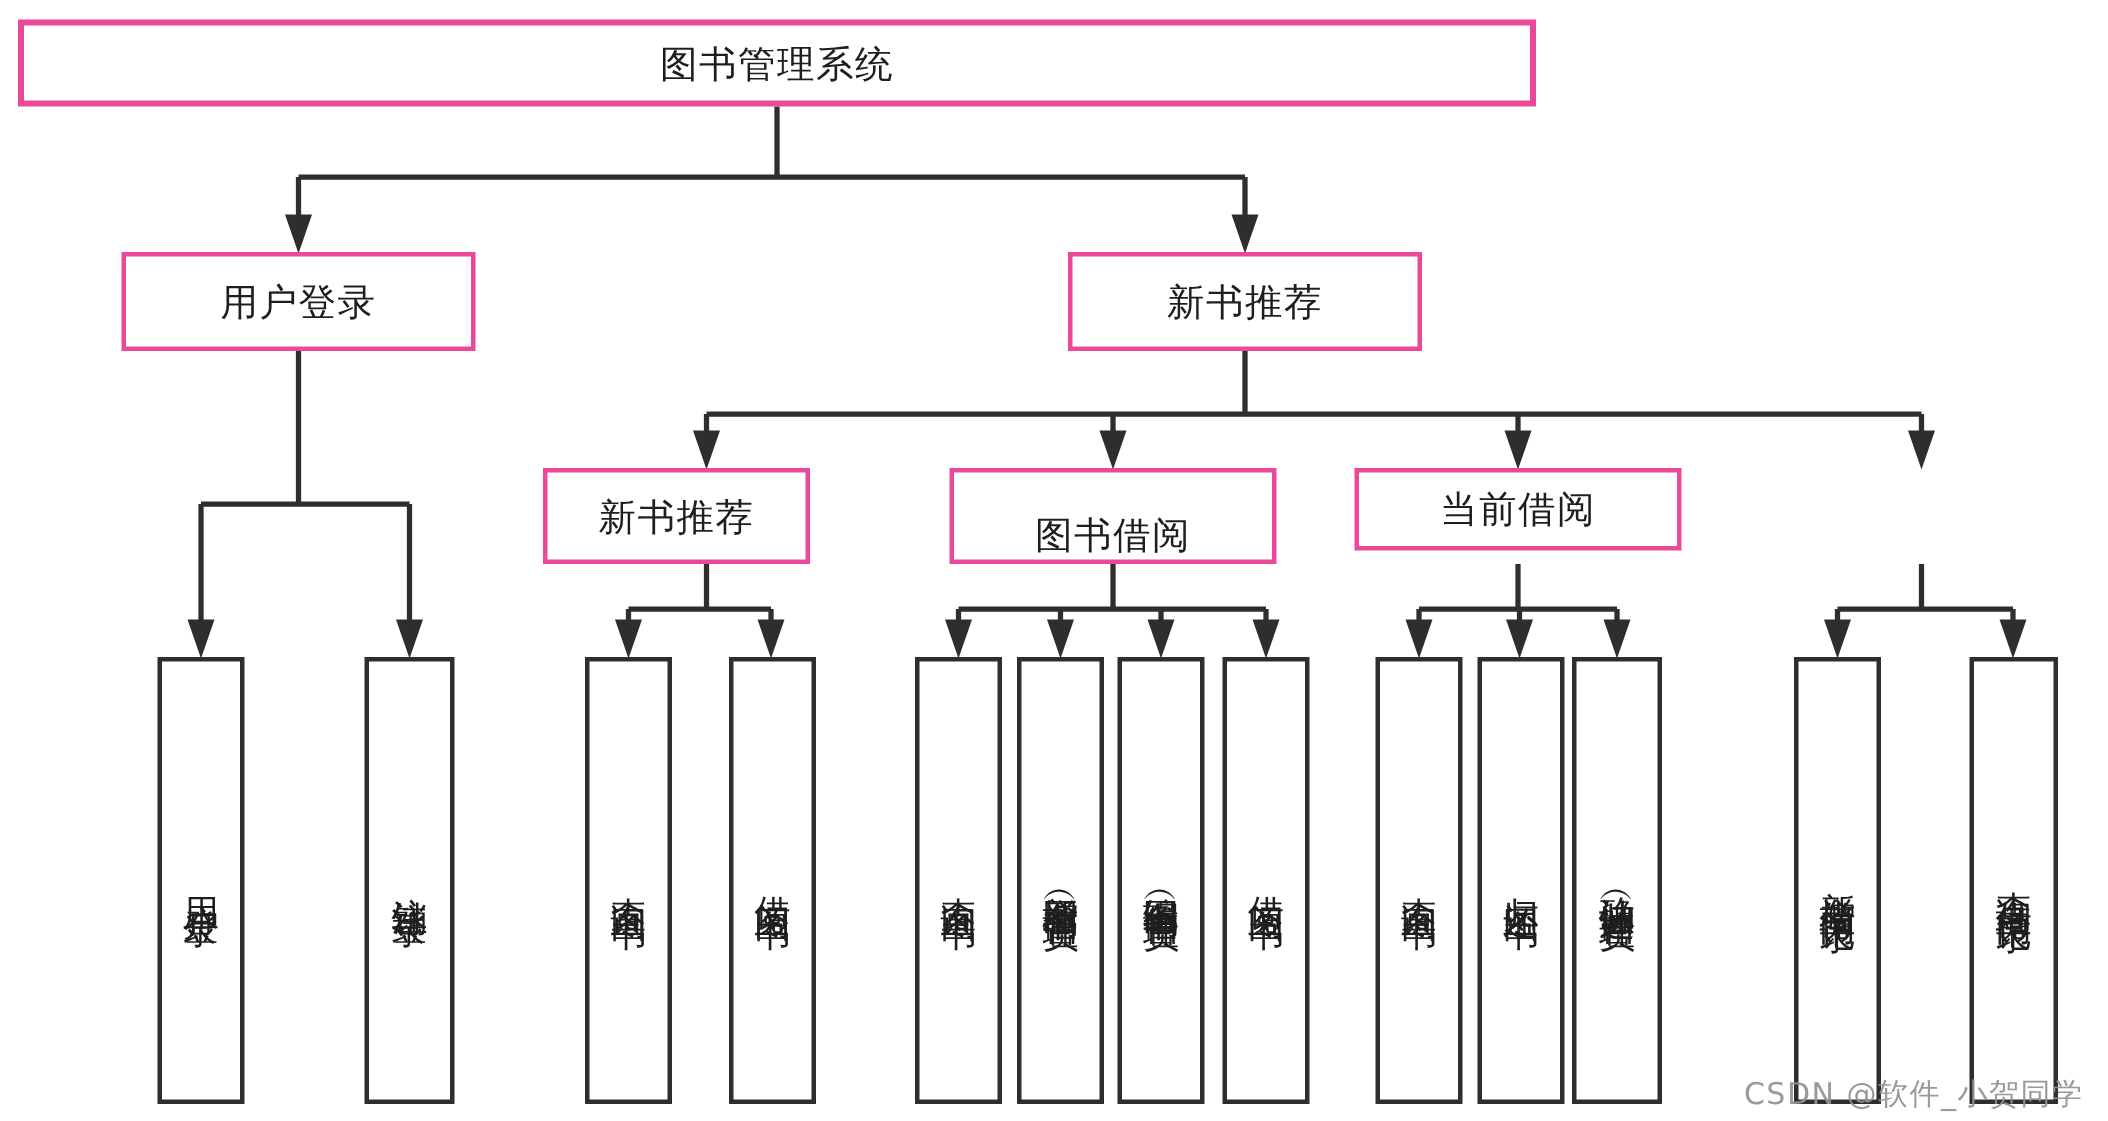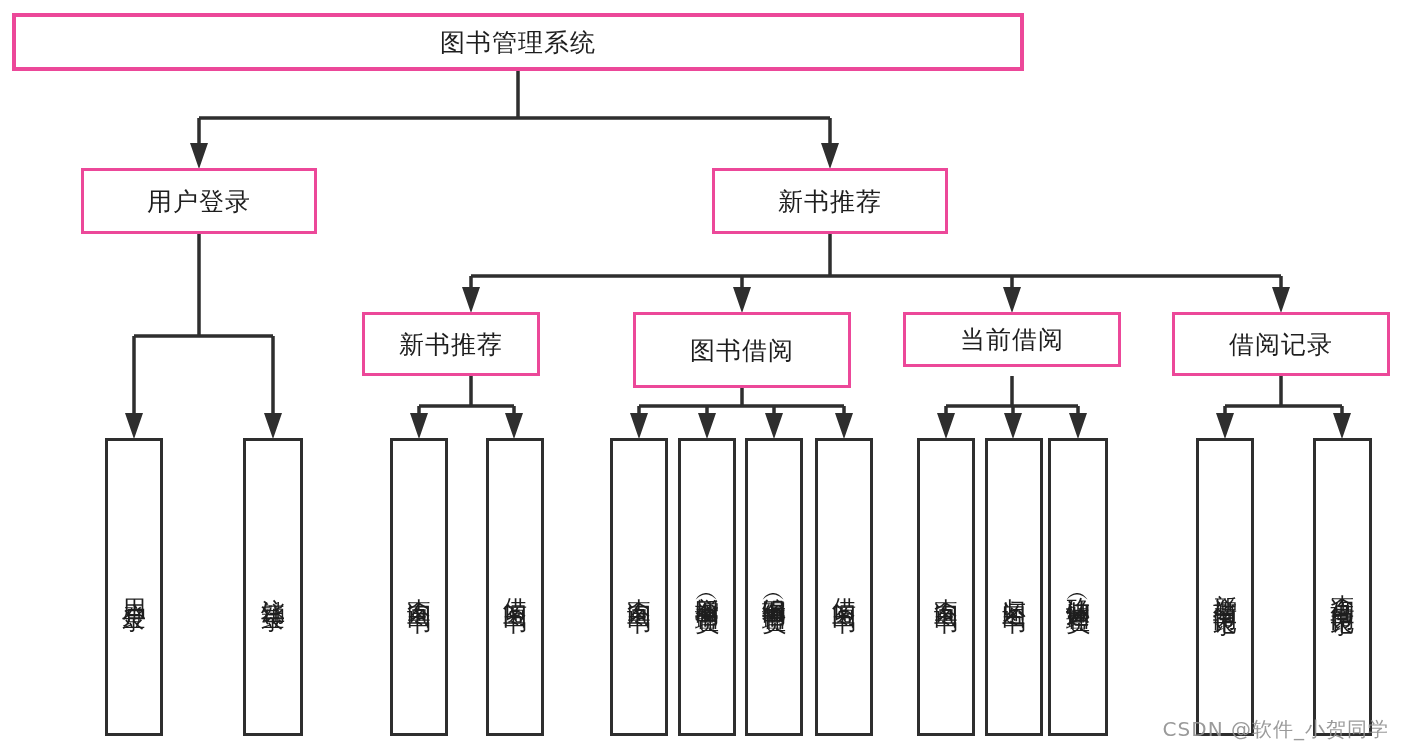--- a/index.html
+++ b/index.html
@@ -105,28 +105,25 @@
   <div class="hbox" style="left:81px; top:168px; width:236px; height:66px;">
     <span>用户登录</span>
   </div>
   <div class="hbox" style="left:712px; top:168px; width:236px; height:66px;">
     <span>新书推荐</span>
   </div>
 
   <div class="hbox" style="left:362px; top:312px; width:178px; height:64px;font-family:Liberation Serif, serif;">
     <span>新书推荐</span>
   </div>
-  <div class="hbox" style="left:633px; top:312px; width:218px; height:76px;">
+  <div class="hbox" style="left:633px; top:312px; width:218px; height:64px;align-items:flex-end;">
     <span>图书借阅</span>
   </div>
   <div class="hbox" style="left:903px; top:312px; width:218px; height:55px;">
     <span>当前借阅</span>
-  </div>
-  <div class="hbox" style="left:1172px; top:312px; width:218px; height:64px;">
-    <span>借阅记录</span>
   </div>
 
   <div class="vbox" style="left:105px;">
     <span class="vtext">用户登录</span>
   </div>
   <div class="vbox" style="left:243px; width:60px;">
     <span class="vtext">注销登录</span>
   </div>
 
   <div class="vbox" style="left:390px;">

